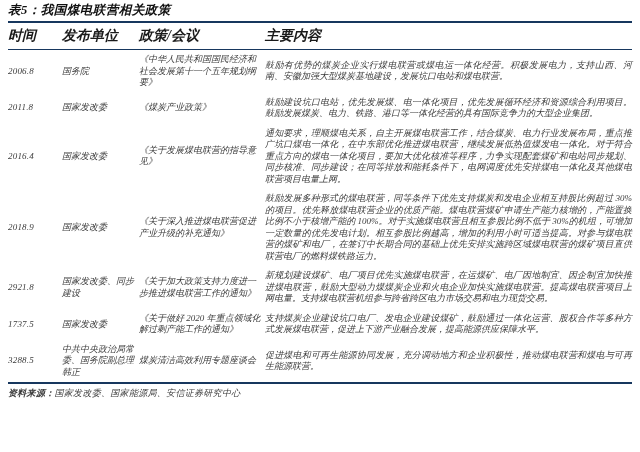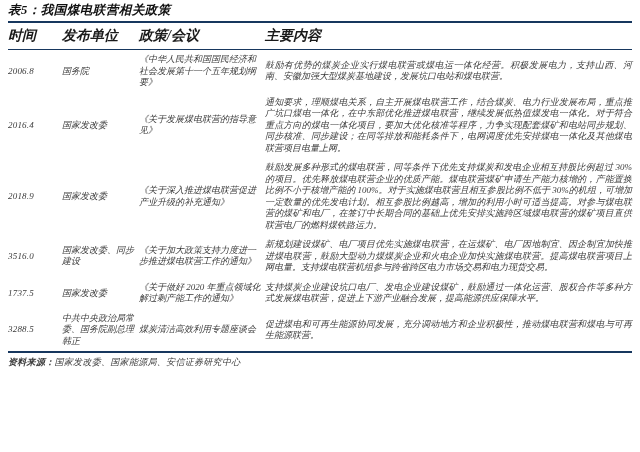--- a/index.html
+++ b/index.html
@@ -89,33 +89,39 @@
       </tr>
     </thead>
     <tbody>
       <tr>
         <td class="cell-time">2006.8</td>
         <td class="cell-issuer">国务院</td>
         <td class="cell-policy">《中华人民共和国国民经济和社会发展第十一个五年规划纲要》</td>
         <td class="cell-main">鼓励有优势的煤炭企业实行煤电联营或煤电运一体化经营。积极发展电力，支持山西、河南、安徽加强大型煤炭基地建设，发展坑口电站和煤电联营。</td>
       </tr>
       <tr>
+        <td class="cell-time">2011.8</td>
+        <td class="cell-issuer">国家发改委</td>
+        <td class="cell-policy">《煤炭产业政策》</td>
+        <td class="cell-main">鼓励建设坑口电站，优先发展煤、电一体化项目，优先发展循环经济和资源综合利用项目。鼓励发展煤炭、电力、铁路、港口等一体化经营的具有国际竞争力的大型企业集团。</td>
+      </tr>
+      <tr>
         <td class="cell-time">2016.4</td>
         <td class="cell-issuer">国家发改委</td>
         <td class="cell-policy">《关于发展煤电联营的指导意见》</td>
         <td class="cell-main">通知要求，理顺煤电关系，自主开展煤电联营工作，结合煤炭、电力行业发展布局，重点推广坑口煤电一体化，在中东部优化推进煤电联营，继续发展低热值煤发电一体化。对于符合重点方向的煤电一体化项目，要加大优化核准等程序，力争实现配套煤矿和电站同步规划、同步核准、同步建设；在同等排放和能耗条件下，电网调度优先安排煤电一体化及其他煤电联营项目电量上网。</td>
       </tr>
       <tr>
         <td class="cell-time">2018.9</td>
         <td class="cell-issuer">国家发改委</td>
         <td class="cell-policy">《关于深入推进煤电联营促进产业升级的补充通知》</td>
         <td class="cell-main">鼓励发展多种形式的煤电联营，同等条件下优先支持煤炭和发电企业相互持股比例超过 30%的项目。优先释放煤电联营企业的优质产能。煤电联营煤矿申请生产能力核增的，产能置换比例不小于核增产能的 100%。对于实施煤电联营且相互参股比例不低于 30%的机组，可增加一定数量的优先发电计划。相互参股比例越高，增加的利用小时可适当提高。对参与煤电联营的煤矿和电厂，在签订中长期合同的基础上优先安排实施跨区域煤电联营的煤矿项目直供联营电厂的燃料煤铁路运力。</td>
       </tr>
       <tr>
-        <td class="cell-time">3516.0</td>
+        <td class="cell-time">2921.8</td>
         <td class="cell-issuer">国家发改委、同步建设</td>
         <td class="cell-policy">《关于加大政策支持力度进一步推进煤电联营工作的通知》</td>
         <td class="cell-main">新规划建设煤矿、电厂项目优先实施煤电联营，在运煤矿、电厂因地制宜、因企制宜加快推进煤电联营，鼓励大型动力煤煤炭企业和火电企业加快实施煤电联营。提高煤电联营项目上网电量。支持煤电联营机组参与跨省跨区电力市场交易和电力现货交易。</td>
       </tr>
       <tr>
         <td class="cell-time">1737.5</td>
         <td class="cell-issuer">国家发改委</td>
         <td class="cell-policy">《关于做好 2020 年重点领域化解过剩产能工作的通知》</td>
         <td class="cell-main">支持煤炭企业建设坑口电厂、发电企业建设煤矿，鼓励通过一体化运营、股权合作等多种方式发展煤电联营，促进上下游产业融合发展，提高能源供应保障水平。</td>
       </tr>

